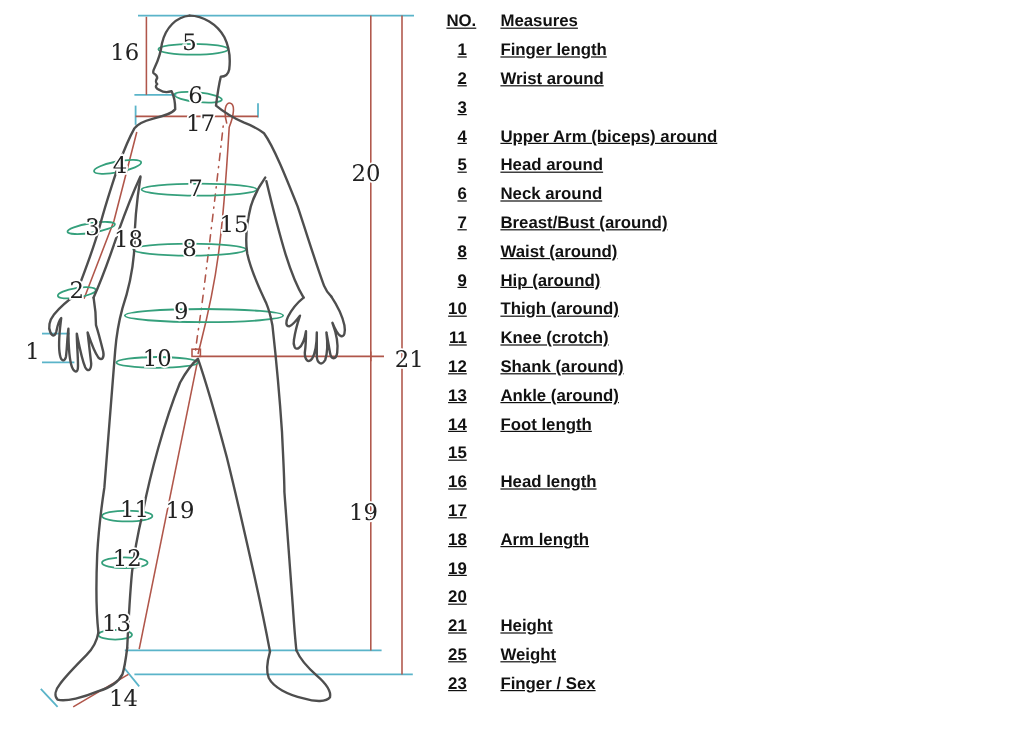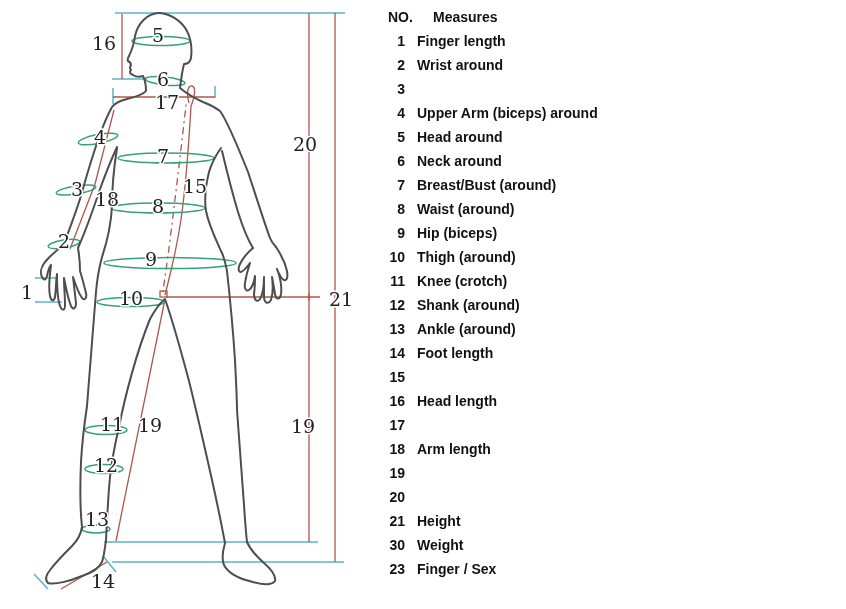--- a/index.html
+++ b/index.html
@@ -8,25 +8,25 @@
     font-family:"Liberation Sans", sans-serif; overflow:hidden;
   }
   .diagram { position:absolute; left:0; top:0; }
   .fig-labels text {
     font-family:"DejaVu Serif", serif;
     font-size:19px;
     paint-order:stroke;
     stroke:#ffffff; stroke-width:3px;
     text-anchor:middle;
   }
-  .legend { position:absolute; left:388px; top:5px; color:#111; }
+  .legend { position:absolute; left:372px; top:5px; color:#111;text-decoration:underline; }
   .lheader, .lrow { display:flex; height:24px; align-items:center; font-size:14px; font-weight:bold; white-space:nowrap; }
   .hno { width:45px; }
   .lno { width:17px; text-align:right; }
-  .llabel { margin-left:12px; }
+  .llabel { margin-left:28px; }
   svg * { vector-effect:none; }
 </style>
 </head>
 <body>
 
 <div class="stage">
 
   <svg class="diagram" width="380" height="609" viewBox="0 0 380 609">
 
     <g fill="none" stroke-width="1.5" stroke="#5ab4c9">
@@ -203,21 +203,21 @@
           <span class="llabel">Breast/Bust (around)</span>
         </div>
 
         <div class="lrow">
           <span class="lno">8</span>
           <span class="llabel">Waist (around)</span>
         </div>
 
         <div class="lrow">
           <span class="lno">9</span>
-          <span class="llabel">Hip (biceps)</span>
+          <span class="llabel">Hip (around)</span>
         </div>
 
         <div class="lrow">
           <span class="lno">10</span>
           <span class="llabel">Thigh (around)</span>
         </div>
 
         <div class="lrow">
           <span class="lno">11</span>
           <span class="llabel">Knee (crotch)</span>
@@ -263,21 +263,21 @@
         <div class="lrow">
           <span class="lno">20</span>
         </div>
 
         <div class="lrow">
           <span class="lno">21</span>
           <span class="llabel">Height</span>
         </div>
 
         <div class="lrow">
-          <span class="lno">30</span>
+          <span class="lno">25</span>
           <span class="llabel">Weight</span>
         </div>
 
         <div class="lrow">
           <span class="lno">23</span>
           <span class="llabel">Finger / Sex</span>
         </div>
       </div>
   </div>
 

